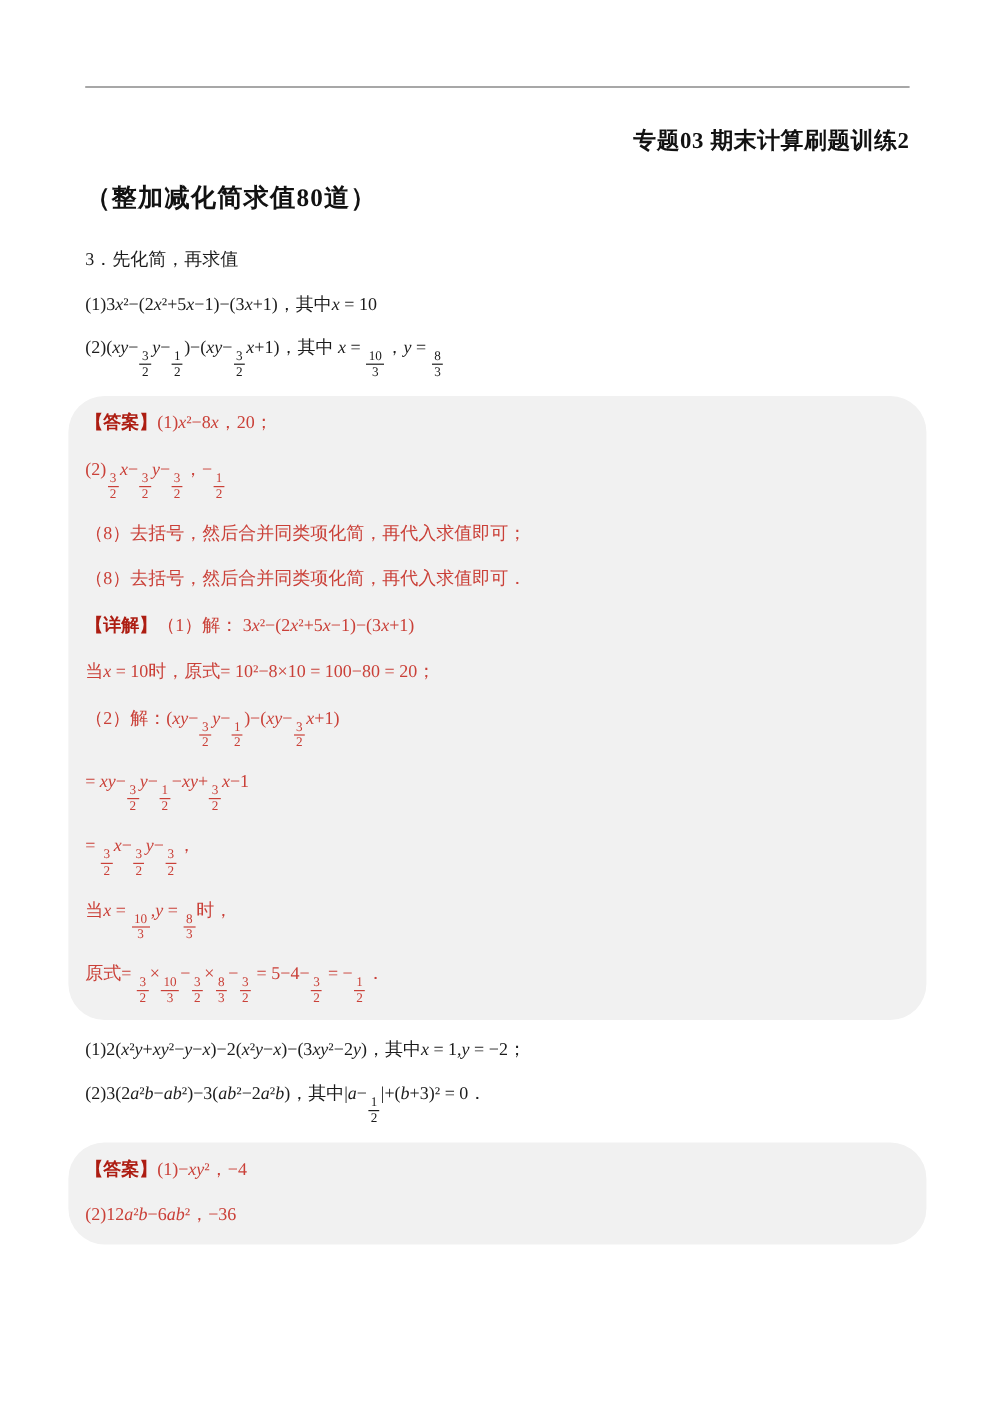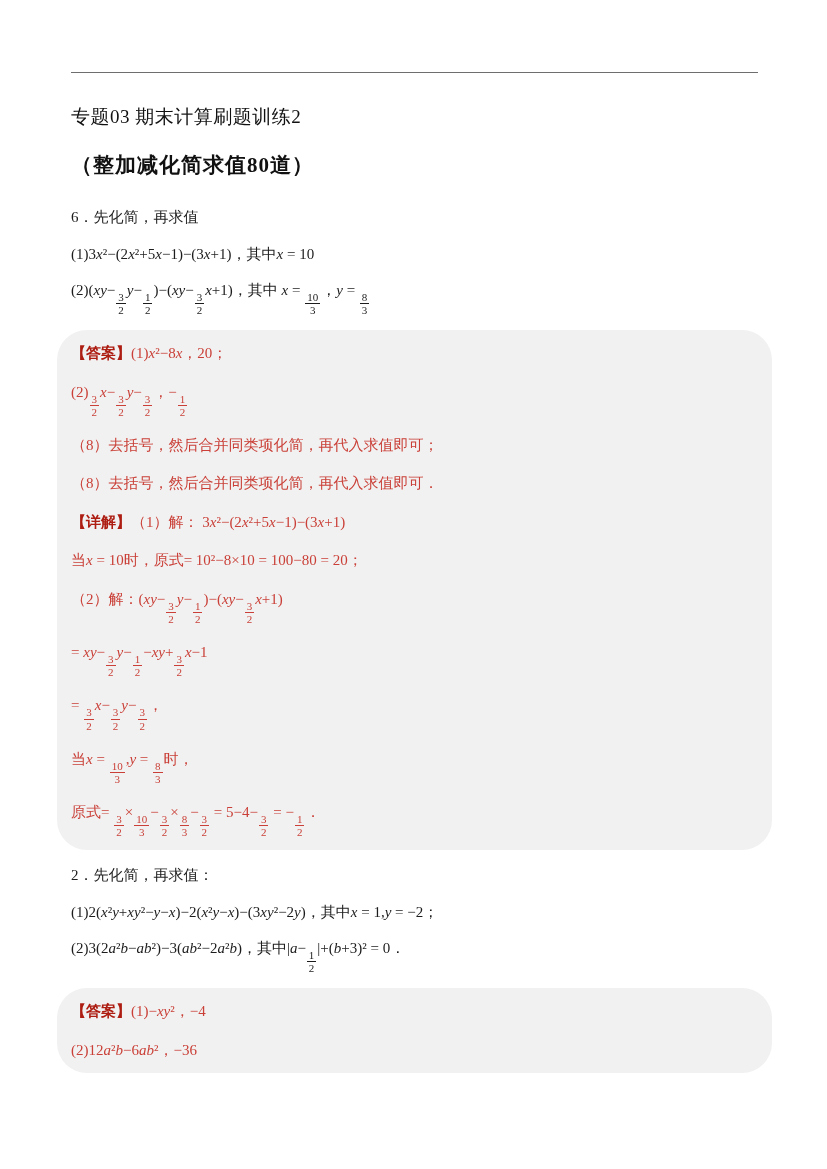--- a/index.html
+++ b/index.html
@@ -4,21 +4,21 @@
 <style>
   html,body{margin:0;padding:0;}
   body{
     width:827px;height:1169px;overflow:hidden;background:#ffffff;
     font-family:"Liberation Serif","DejaVu Serif",serif;
     color:#1c1c1c;font-size:15px;
   }
   .page{padding:0 69px 0 71px;}
   .toprule{border:none;border-top:1.5px solid #6e6e6e;margin:72px 0 0 0;}
   .doc-title{
-    font-size:19px;font-weight:normal;text-align:left;
+    font-size:19px;font-weight:bold;text-align:right;
     margin:31px 0 0 0;color:#111;letter-spacing:.5px;
   }
   .doc-subtitle{
     font-size:21px;font-weight:bold;
     margin:21px 0 0 0;color:#111;letter-spacing:1px;
   }
   #content{margin-top:20px;}
   p.line{margin:0;padding:7px 0;line-height:1.5;}
   .answer-box{
     background:var(--box-bg,#f1f1f1);
@@ -37,21 +37,21 @@
   .frac .den{padding:0 2px;}
 </style>
 </head>
 <body>
 
 <div class="page">
   <hr class="toprule">
   <div class="doc-title">专题03 期末计算刷题训练2</div>
   <div class="doc-subtitle">（整加减化简求值80道）</div>
   <div id="content">
-      <p class="line">6．先化简，再求值</p>
+      <p class="line">3．先化简，再求值</p>
       <p class="line">(1)3<i>x</i>²−(2<i>x</i>²+5<i>x</i>−1)−(3<i>x</i>+1)，其中<i>x</i> = 10</p>
       <p class="line">(2)(<i>xy</i>−<span class="frac">
           <span class="num">3</span>
           <span class="den">2</span>
         </span><i>y</i>−<span class="frac">
           <span class="num">1</span>
           <span class="den">2</span>
         </span>)−(<i>xy</i>−<span class="frac">
           <span class="num">3</span>
           <span class="den">2</span>
@@ -134,21 +134,20 @@
             <span class="num">3</span>
             <span class="den">2</span>
           </span> = 5−4−<span class="frac">
             <span class="num">3</span>
             <span class="den">2</span>
           </span> = −<span class="frac">
             <span class="num">1</span>
             <span class="den">2</span>
           </span>．</p>
       </div>
-      <p class="line">2．先化简，再求值：</p>
       <p class="line">(1)2(<i>x</i>²<i>y</i>+<i>xy</i>²−<i>y</i>−<i>x</i>)−2(<i>x</i>²<i>y</i>−<i>x</i>)−(3<i>xy</i>²−2<i>y</i>)，其中<i>x</i> = 1,<i>y</i> = −2；</p>
       <p class="line">(2)3(2<i>a</i>²<i>b</i>−<i>ab</i>²)−3(<i>ab</i>²−2<i>a</i>²<i>b</i>)，其中|<i>a</i>−<span class="frac">
           <span class="num">1</span>
           <span class="den">2</span>
         </span>|+(<i>b</i>+3)² = 0．</p>
       <div class="answer-box">
         <p class="line"><span class="tag">【答案】</span>(1)−<i>xy</i>²，−4</p>
         <p class="line">(2)12<i>a</i>²<i>b</i>−6<i>ab</i>²，−36</p>
       </div>
     </div>

